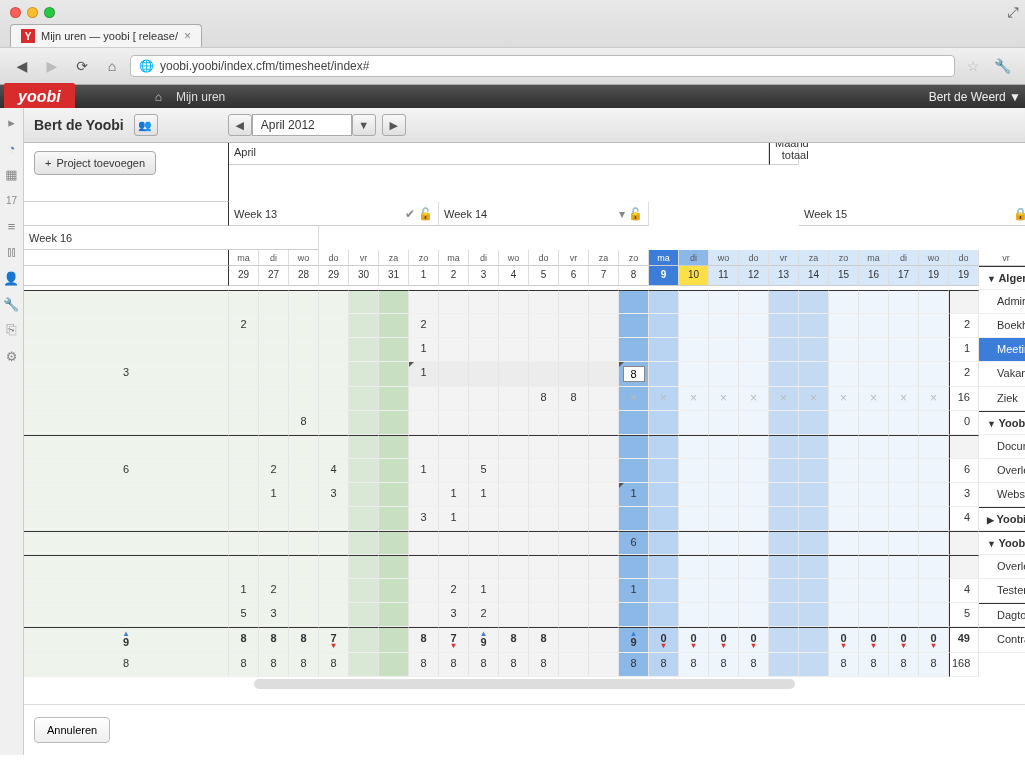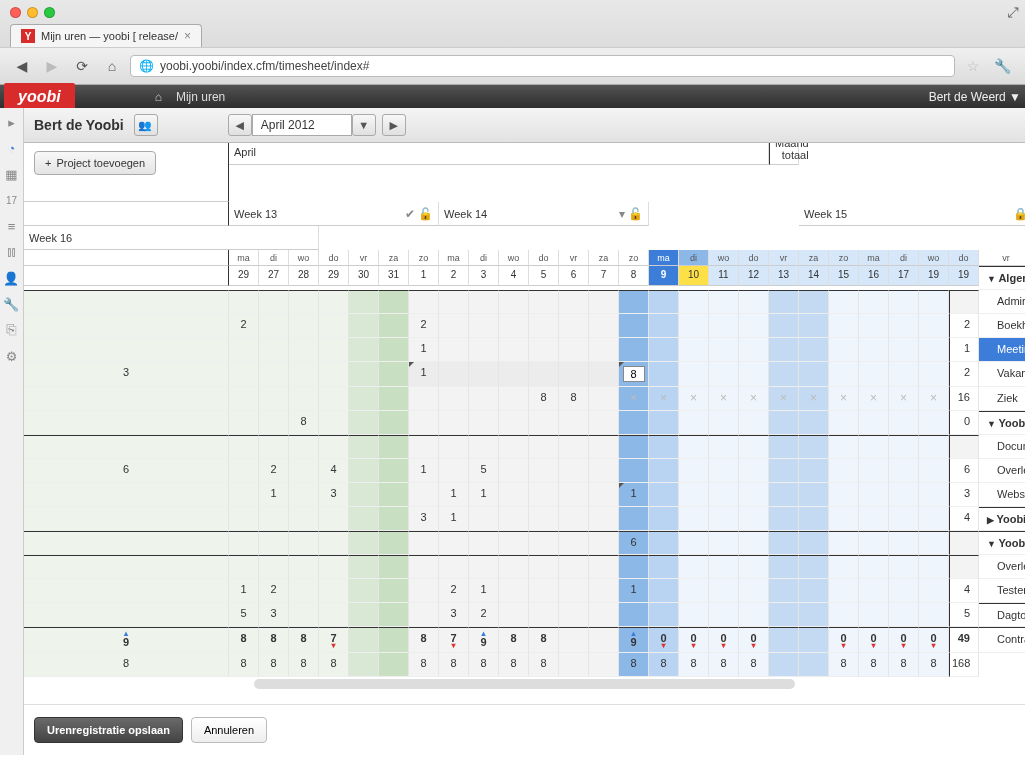--- a/index.html
+++ b/index.html
@@ -669,17 +669,16 @@
           <div class="cell cur0">8</div>
           <div class="cell cur0">8</div>
           <div class="cell cur0">8</div>
           <div class="cell cur0">8</div>
           <div class="cell maand-col">168</div>
         </div>
       <div class="hscroll"></div>
     </div>
 
     <div class="footer">
-      <button class="btn-primary">Urenregistratie opslaan</button>
       <button class="btn-sec">Annuleren</button>
     </div>
   </div>
 </div>
 
 </body></html>

